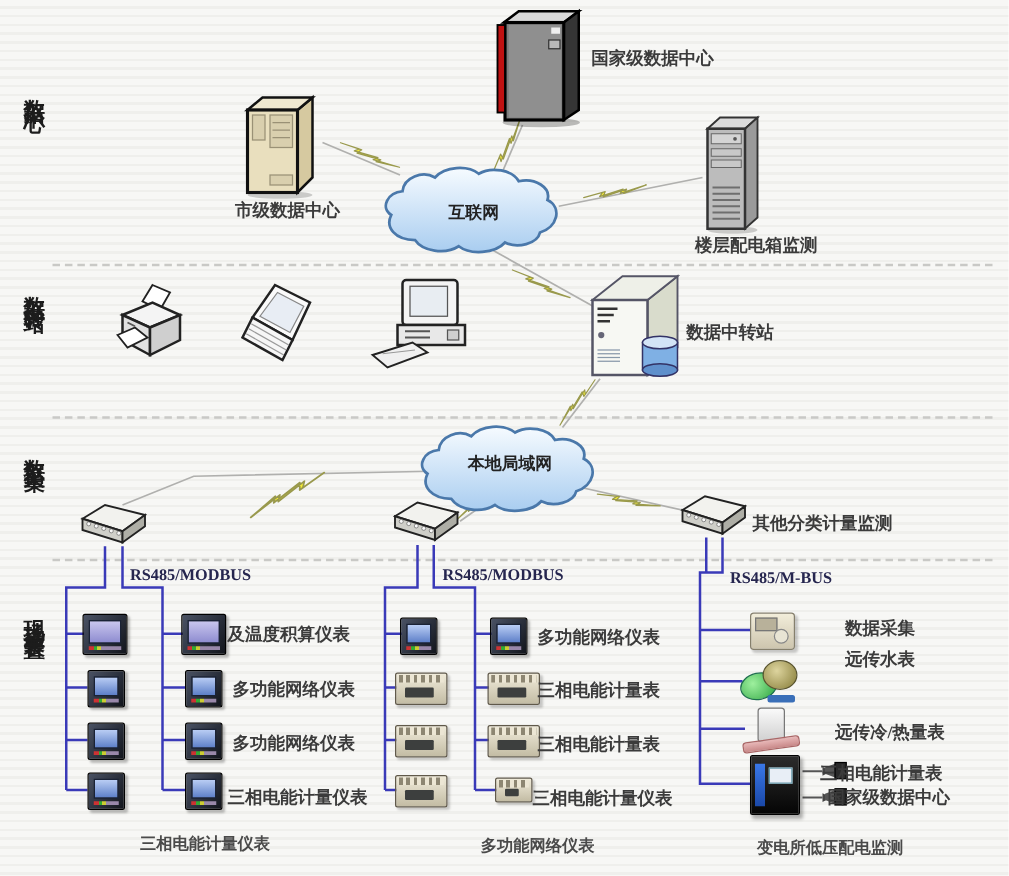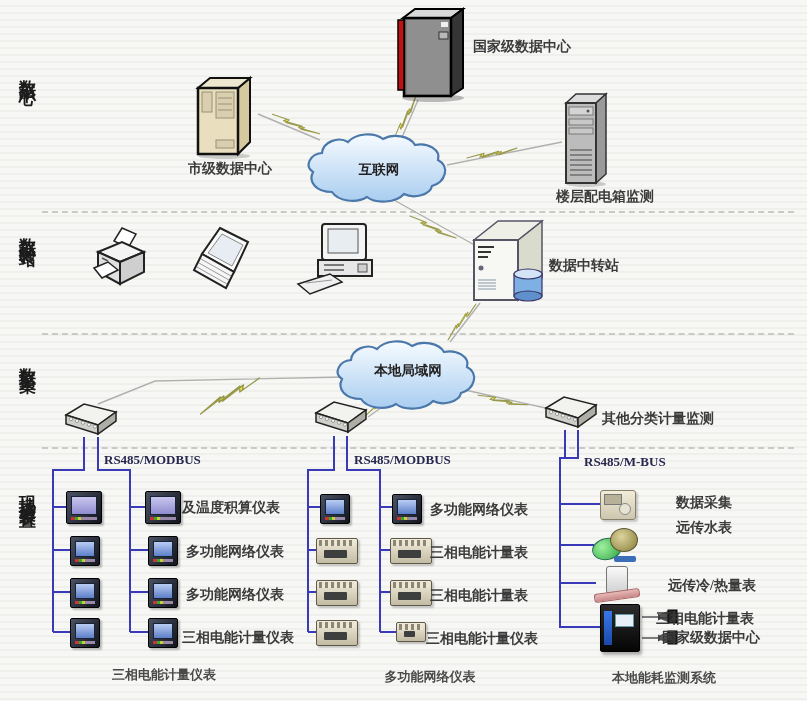--- a/index.html
+++ b/index.html
@@ -333,15 +333,15 @@
   <div class="waterm" style="left:592px;top:528px">
       <span class="wbase"></span>
     </div>
   <div class="heatm" style="left:594px;top:566px"></div>
   <div class="tempm" style="left:600px;top:604px"></div>
   <div class="lbl" style="left:676px;top:494px">数据采集</div>
   <div class="lbl" style="left:676px;top:519px">远传水表</div>
   <div class="lbl" style="left:668px;top:577px">远传冷/热量表</div>
   <div class="lbl" style="left:656px;top:610px">三相电能计量表</div>
   <div class="lbl" style="left:662px;top:629px">国家级数据中心</div>
-  <div class="caption" style="left:600px;top:669px;width:128px">本地能耗监测系统</div>
+  <div class="caption" style="left:600px;top:669px;width:128px">变电所低压配电监测</div>
 
 </div>
 
 </body></html>

